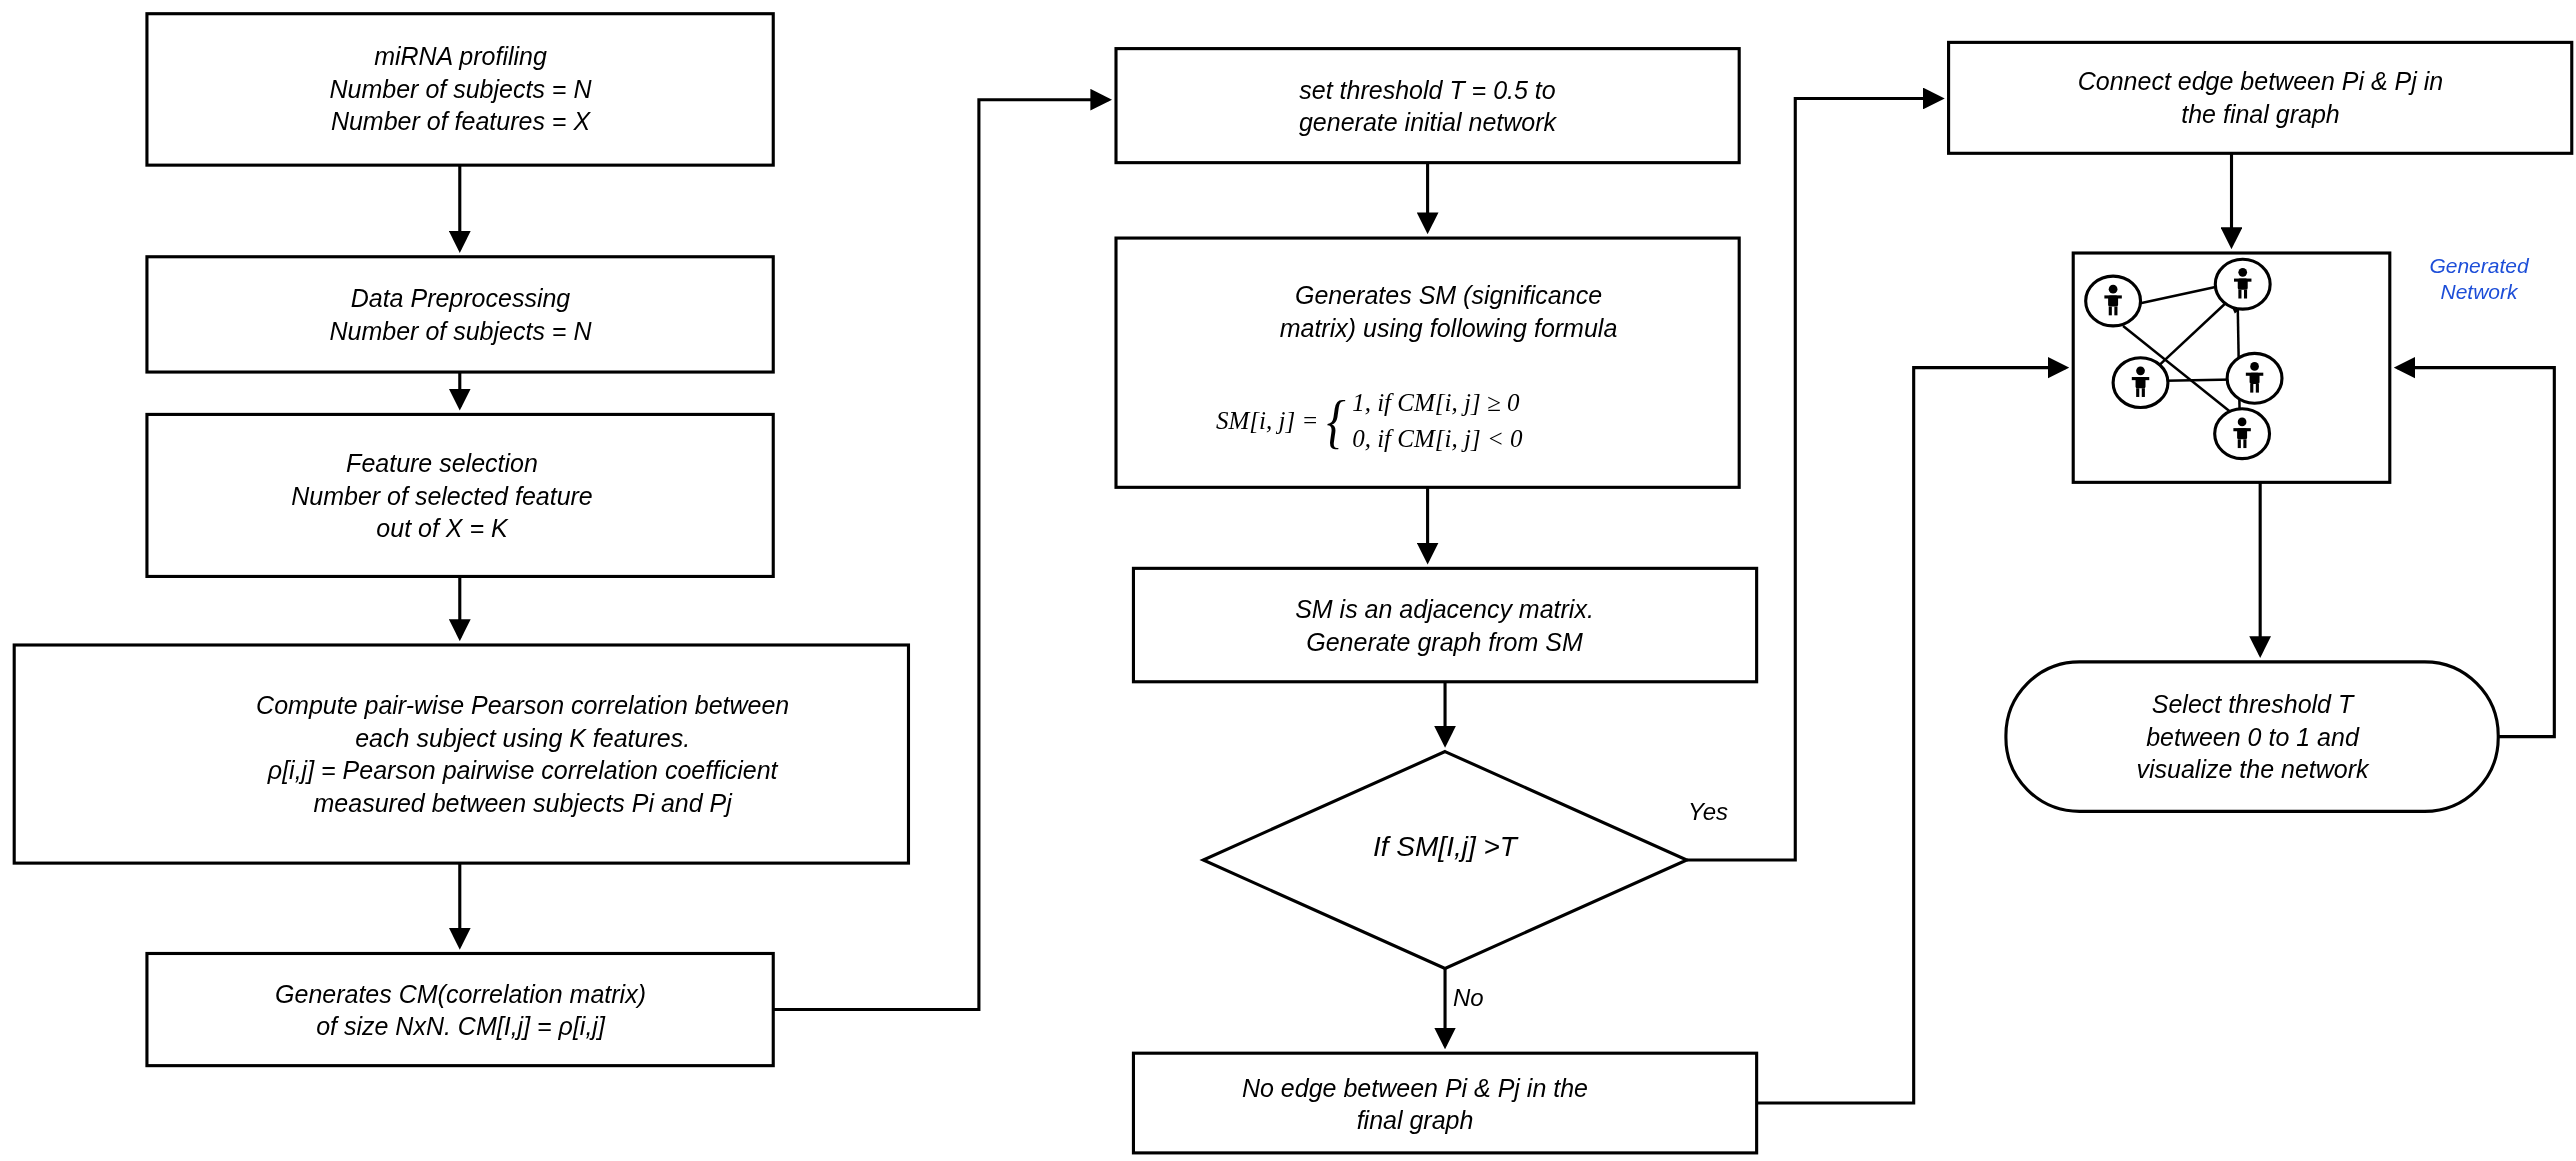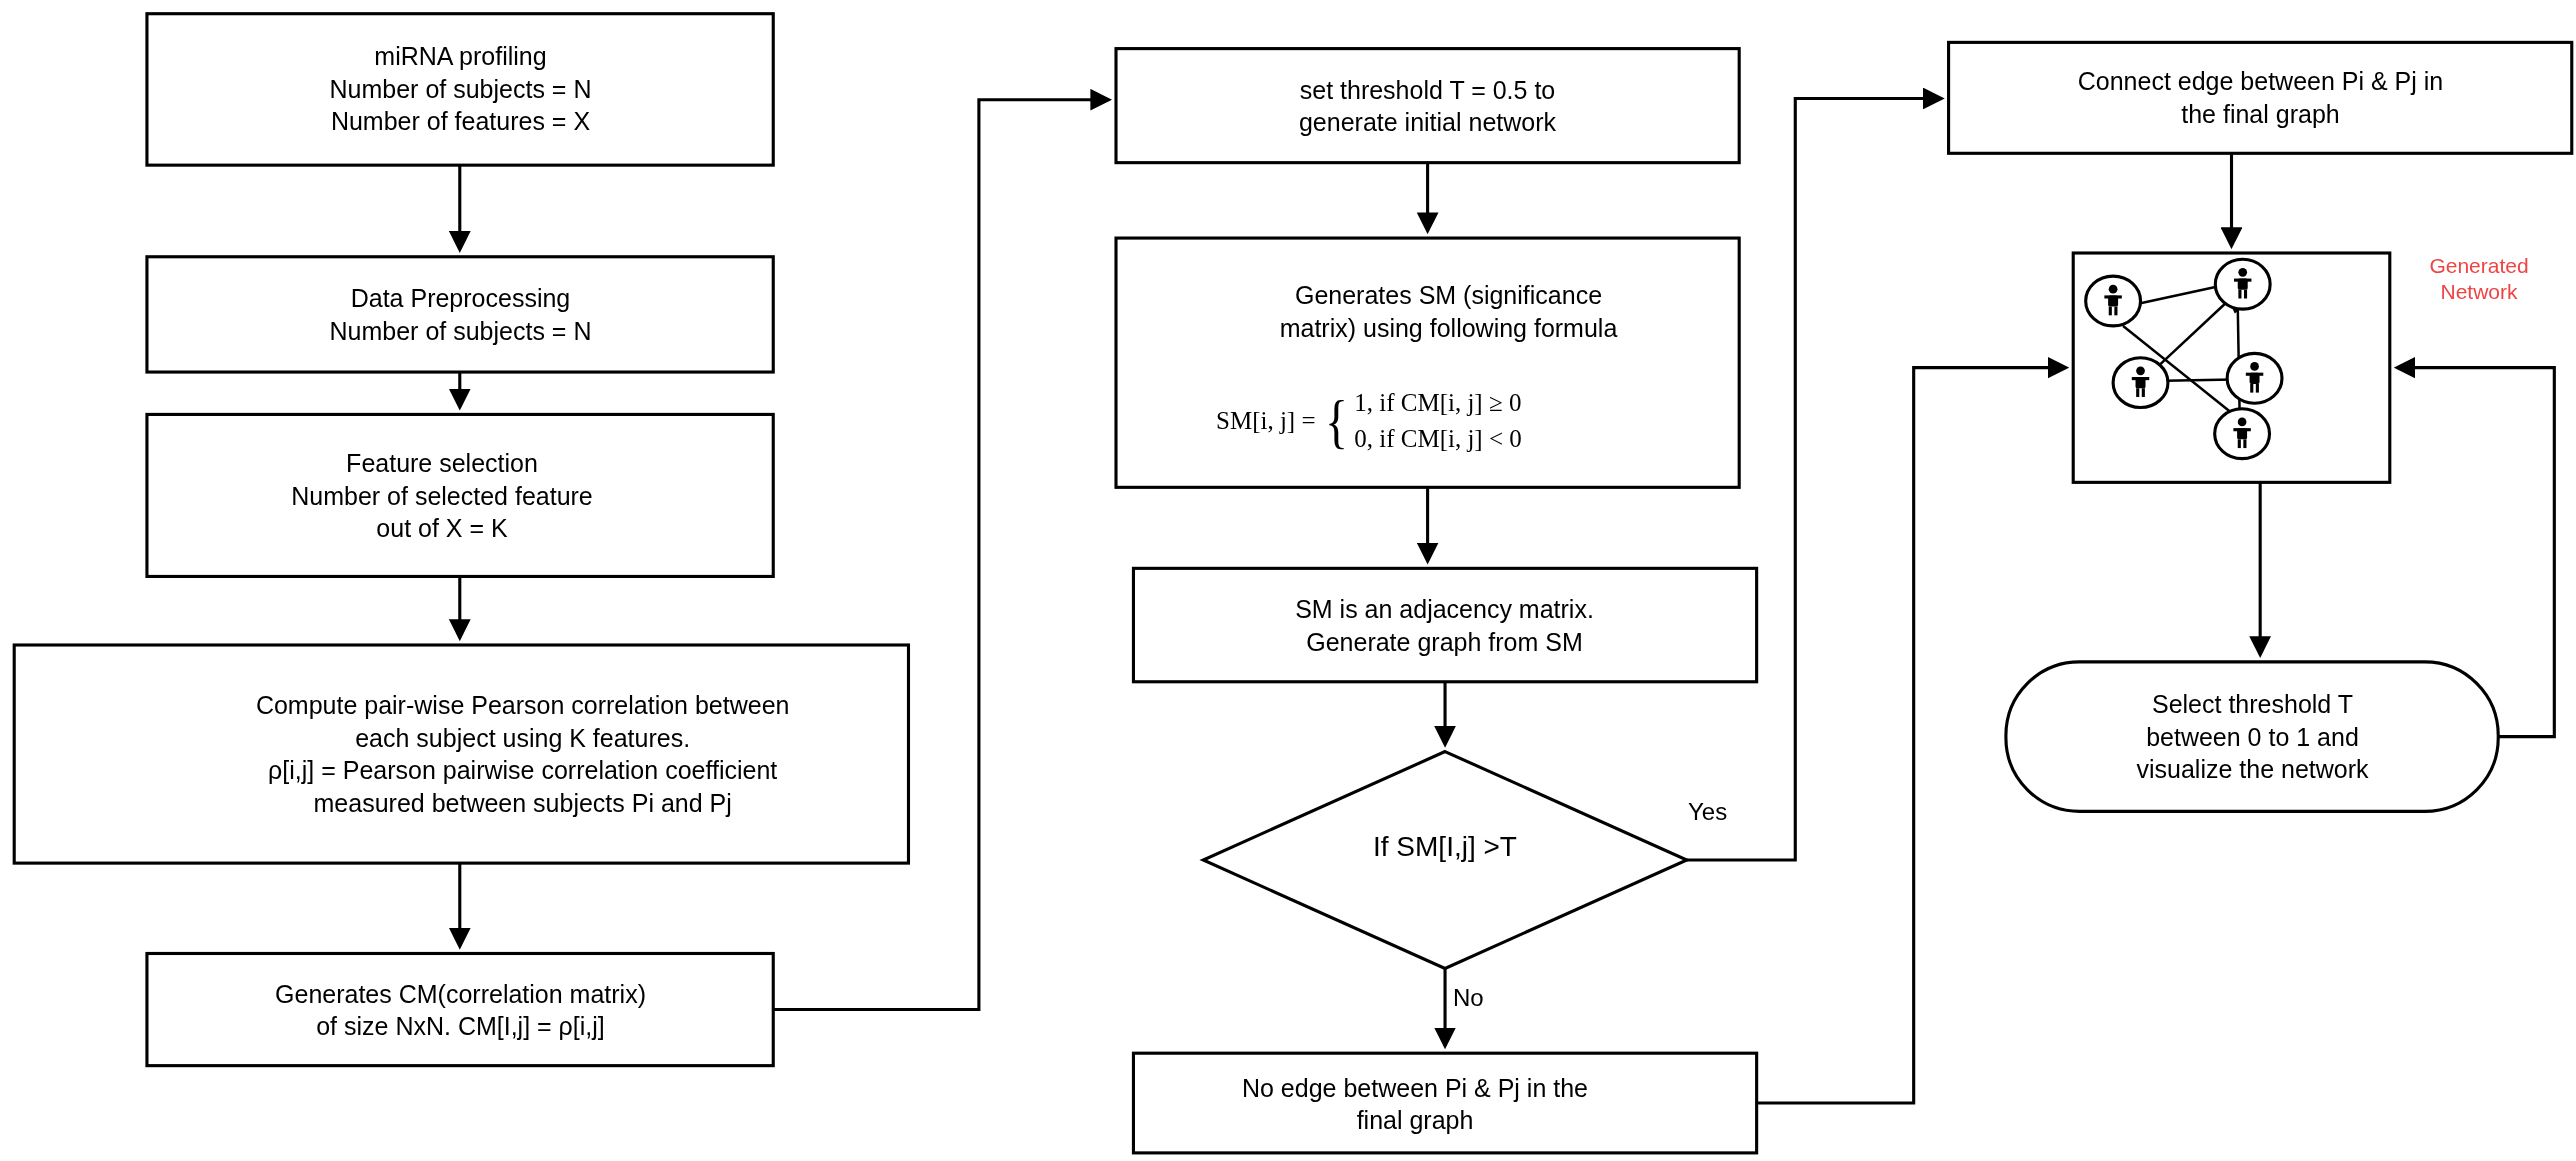--- a/index.html
+++ b/index.html
@@ -6,20 +6,21 @@
     margin: 0;
     padding: 0;
     background: #ffffff;
   }
   #canvas {
     position: relative;
     width: 2576px;
     height: 1161px;
     background: #ffffff;
     font-family: "Liberation Sans", sans-serif;
+    font-style: italic;
   }
   svg.flow {
     position: absolute;
     top: 0; left: 0;
     width: 2576px;
     height: 1161px;
     overflow: visible;
   }
   .shape-rect {
     fill: #ffffff;
@@ -70,21 +71,21 @@
   .edge-label {
     position: absolute;
     color: #000000;
     font-family: "Liberation Sans", sans-serif;
     font-size: 24px;
     line-height: 1.2;
     white-space: nowrap;
   }
   .side-label {
     position: absolute;
-    color: #ef4444;
+    color: #1d4ed8;
     font-family: "Liberation Sans", sans-serif;
     font-size: 21px;
     line-height: 1.22;
     text-align: center;
     white-space: pre-line;
   }
   .formula {
     position: absolute;
     color: #000000;
     font-family: "Liberation Serif", serif;

